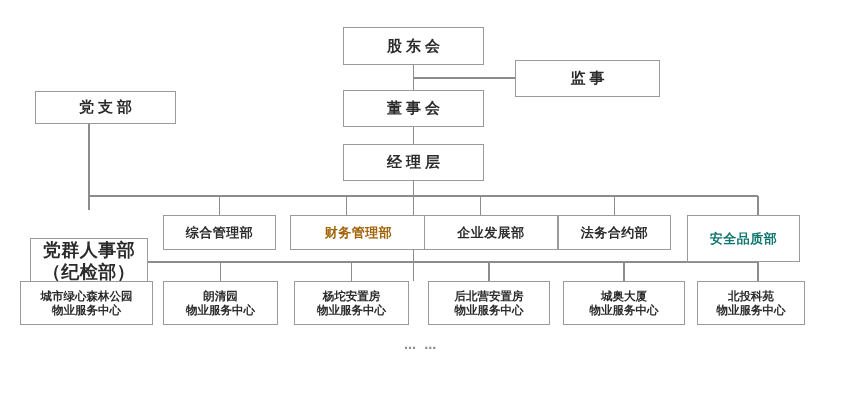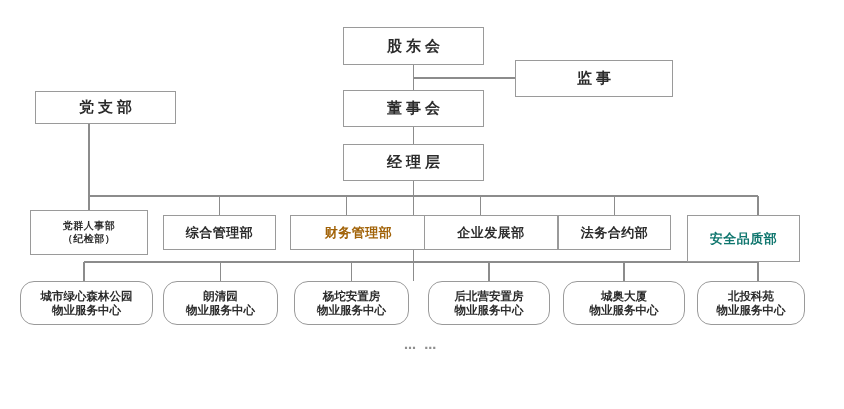--- a/index.html
+++ b/index.html
@@ -36,23 +36,23 @@
     font-weight: bold;
     text-align: left;
     line-height: 1.22;
     z-index: 2;
   }
   .node .ln { display: block; white-space: nowrap; }
   
   .lvl-exec { font-size: 15px; letter-spacing: 4px; text-indent: 4px; }
   
   .lvl-dept { font-size: 13px; letter-spacing: 0.5px; }
-  .lvl-dept.two-line { font-size: 10px; }
+  .lvl-dept.two-line { font-size: 18px; margin-top: 28px; }
   
-  .lvl-svc { font-size: 11.5px; letter-spacing: 0px; border-radius: 14px; }
+  .lvl-svc { font-size: 11.5px; letter-spacing: 0px; }
   .ellipsis {
     position: absolute;
     z-index: 2;
     color: #8e8e8e;
     font-size: 12px;
     letter-spacing: 2px;
     font-weight: bold;
     white-space: nowrap;
   }
 </style>
@@ -92,21 +92,21 @@
       <line x1="489" y1="262" x2="489" y2="281"></line>
       <line x1="624" y1="262" x2="624" y2="281"></line>
       <line x1="758" y1="262" x2="758" y2="281"></line>
     </g>
   </svg>
 
   <div id="nodes-layer">
       <div class="node lvl-exec" style="left: 343px; top: 27px; width: 141px; height: 38px; border-color: rgb(154, 154, 154); background: rgb(255, 255, 255); color: rgb(43, 43, 43);">
         <span class="ln">股东会</span>
       </div>
-      <div class="node lvl-exec" style="left: 515px; top: 60px; width: 158px; height: 37px; border-color: rgb(154, 154, 154); background: rgb(255, 255, 255); color: rgb(43, 43, 43);">
+      <div class="node lvl-exec" style="left: 515px; top: 60px; width: 145px; height: 37px; border-color: rgb(154, 154, 154); background: rgb(255, 255, 255); color: rgb(43, 43, 43);">
         <span class="ln">监事</span>
       </div>
       <div class="node lvl-exec" style="left: 343px; top: 90px; width: 141px; height: 37px; border-color: rgb(154, 154, 154); background: rgb(255, 255, 255); color: rgb(43, 43, 43);">
         <span class="ln">董事会</span>
       </div>
       <div class="node lvl-exec" style="left: 343px; top: 144px; width: 141px; height: 37px; border-color: rgb(154, 154, 154); background: rgb(255, 255, 255); color: rgb(43, 43, 43);">
         <span class="ln">经理层</span>
       </div>
       <div class="node lvl-exec" style="left: 35px; top: 91px; width: 141px; height: 33px; border-color: rgb(154, 154, 154); background: rgb(255, 255, 255); color: rgb(43, 43, 43);">
         <span class="ln">党支部</span>

